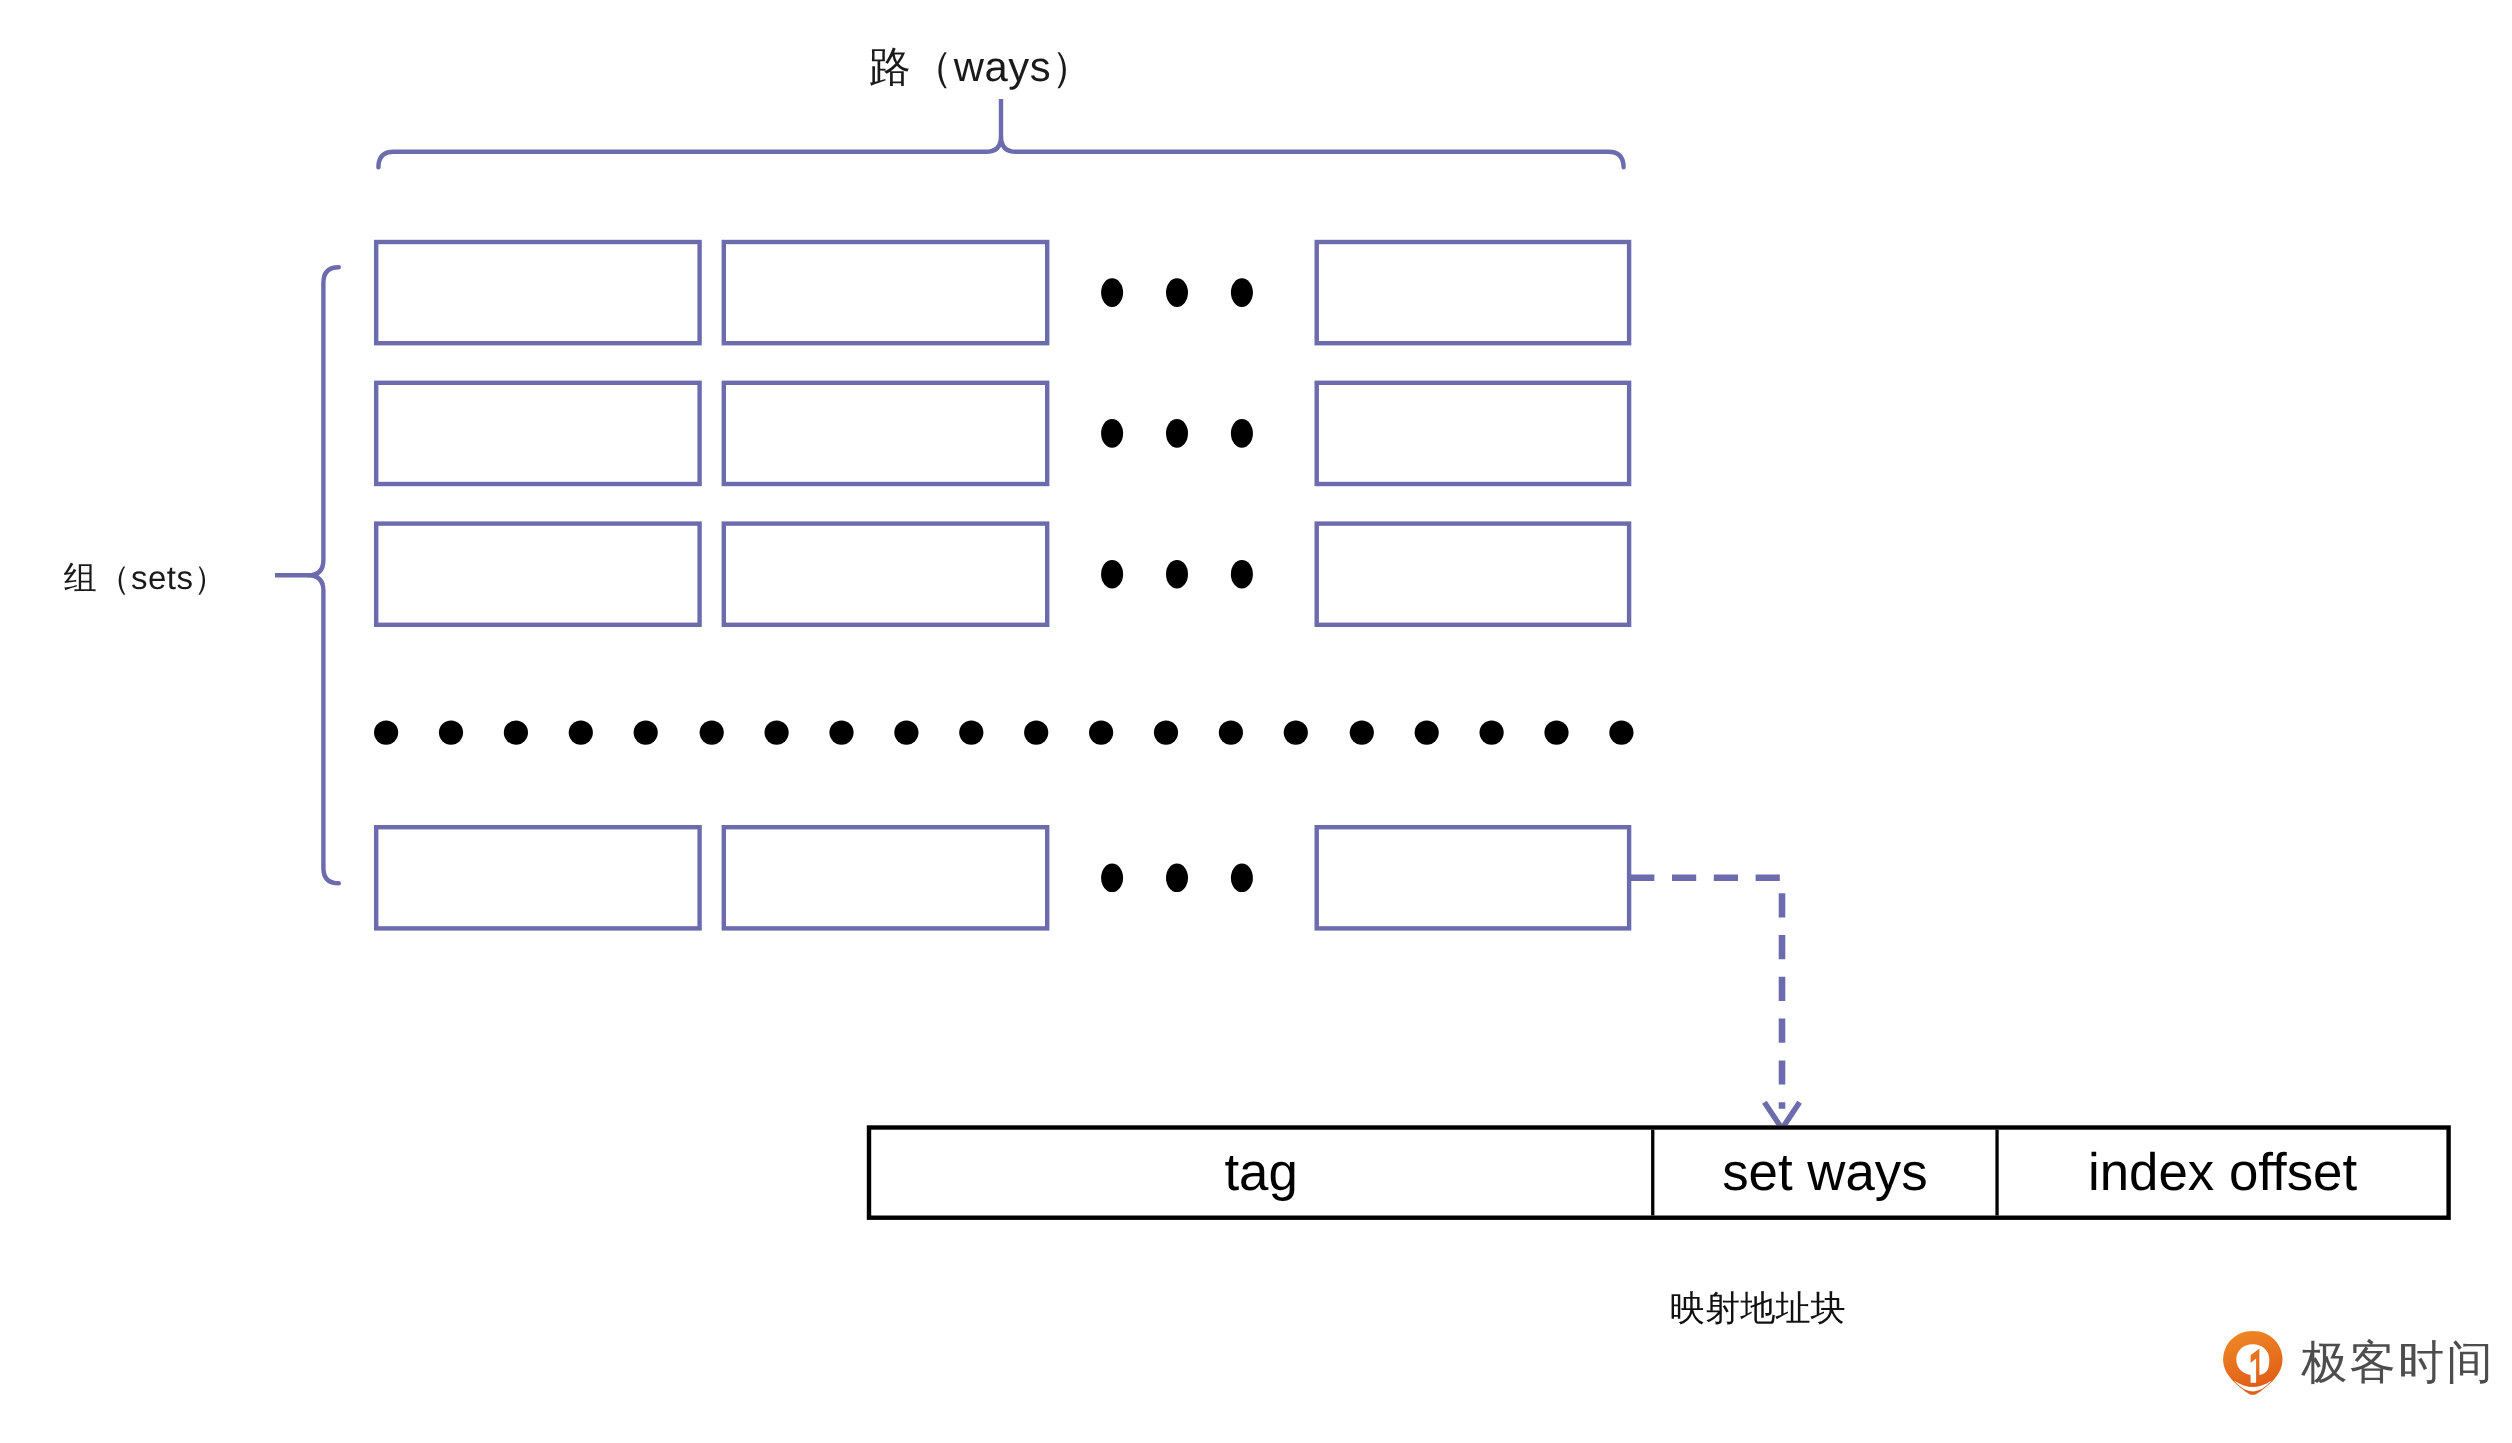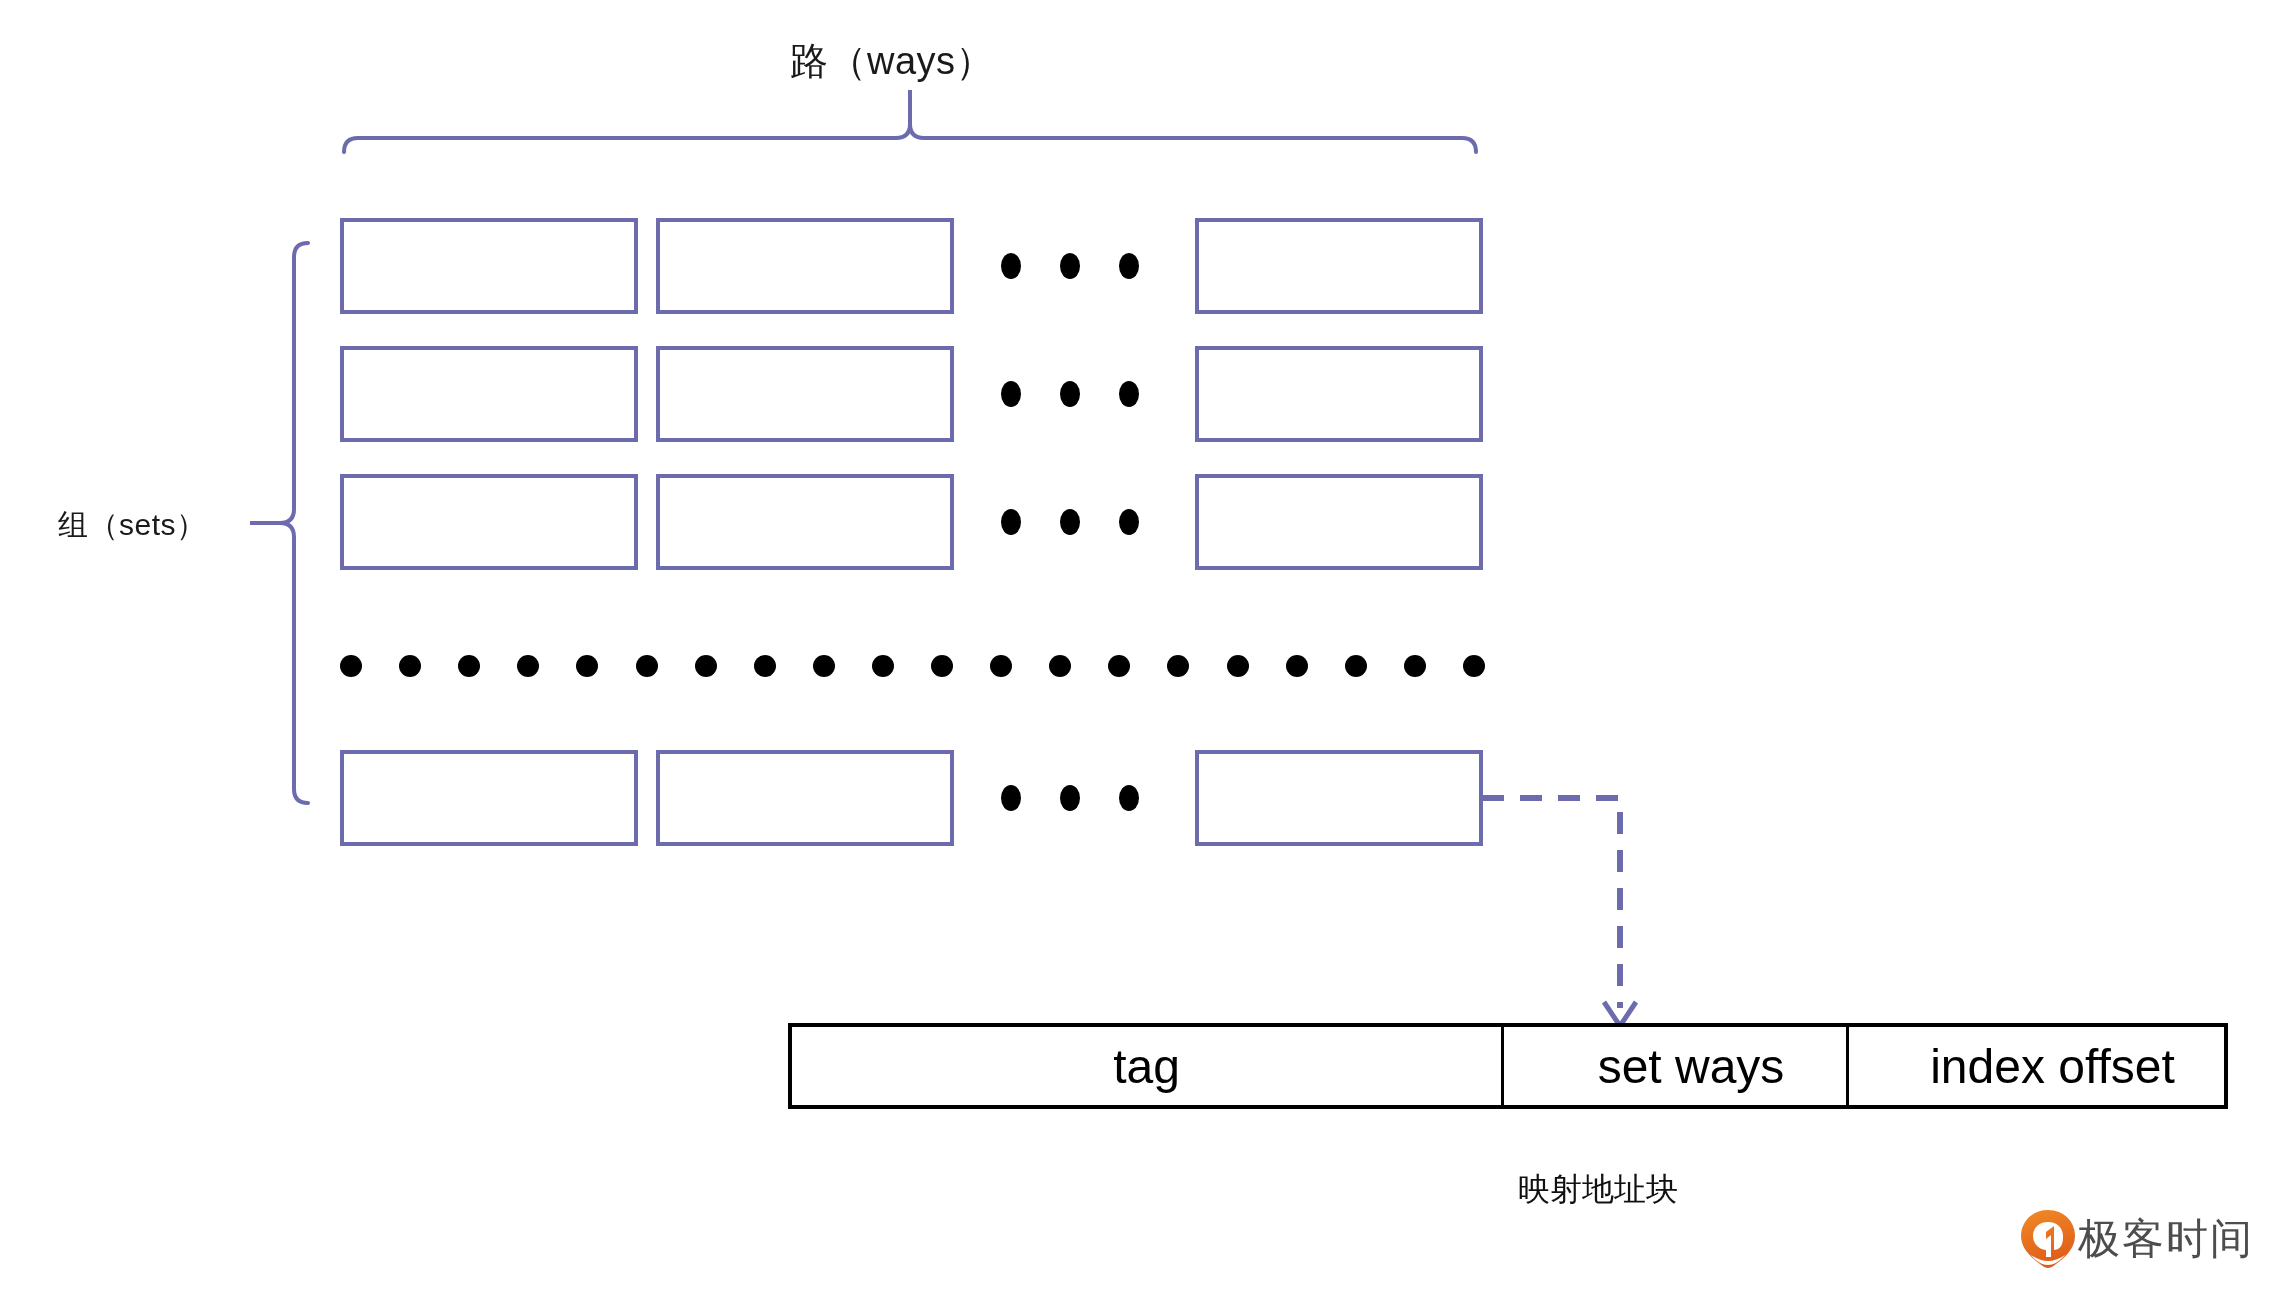--- a/index.html
+++ b/index.html
@@ -67,21 +67,21 @@
   .caption {
     font-size: 32px;
     color: #111111;
     white-space: nowrap;
   }
 
   
   .logo-wrap {
     display: flex;
     align-items: center;
-    gap: 0;
+    gap: 14px;
   }
   .logo-text {
     font-size: 42px;
     color: #4d4d4d;
     letter-spacing: 2px;
     white-space: nowrap;
   }
 </style>
 </head>
 <body>
@@ -151,21 +151,21 @@
   <div class="abs row-dot dot" style="left:1001px; top:785px;"></div>
   <div class="abs row-dot dot" style="left:1060px; top:785px;"></div>
   <div class="abs row-dot dot" style="left:1119px; top:785px;"></div>
   <div class="abs cell" style="left:1195px; top:750px; width:288px; height:96px;"></div>
 
   <svg class="abs" style="left:1478px; top:780px;" width="220" height="260">
     <path d="M 4 18 L 142 18 L 142 228" fill="none" stroke="#6b6bae" stroke-width="6" stroke-dasharray="22 16" stroke-linecap="butt"></path>
     <path d="M 126 222 L 142 246 L 158 222" fill="none" stroke="#6b6bae" stroke-width="5" stroke-linejoin="round"></path>
   </svg>
 
-  <div class="abs addr-block" style="left:788px; top:1023px; width:1440px; height:86px;gap:32px;">
+  <div class="abs addr-block" style="left:788px; top:1023px; width:1440px; height:86px;">
     <div class="addr-cell" style="width:712px;">tag</div>
     <div class="addr-cell" style="width:313px;">set ways</div>
     <div class="addr-cell" style="flex:1;">index offset</div>
   </div>
 
   <div class="abs caption" style="left:1518px; top:1168px;">映射地址块</div>
 
   <div class="abs logo-wrap" style="left:2018px; top:1208px;">
     <svg width="60" height="62" viewBox="0 0 60 62">
       <defs>

